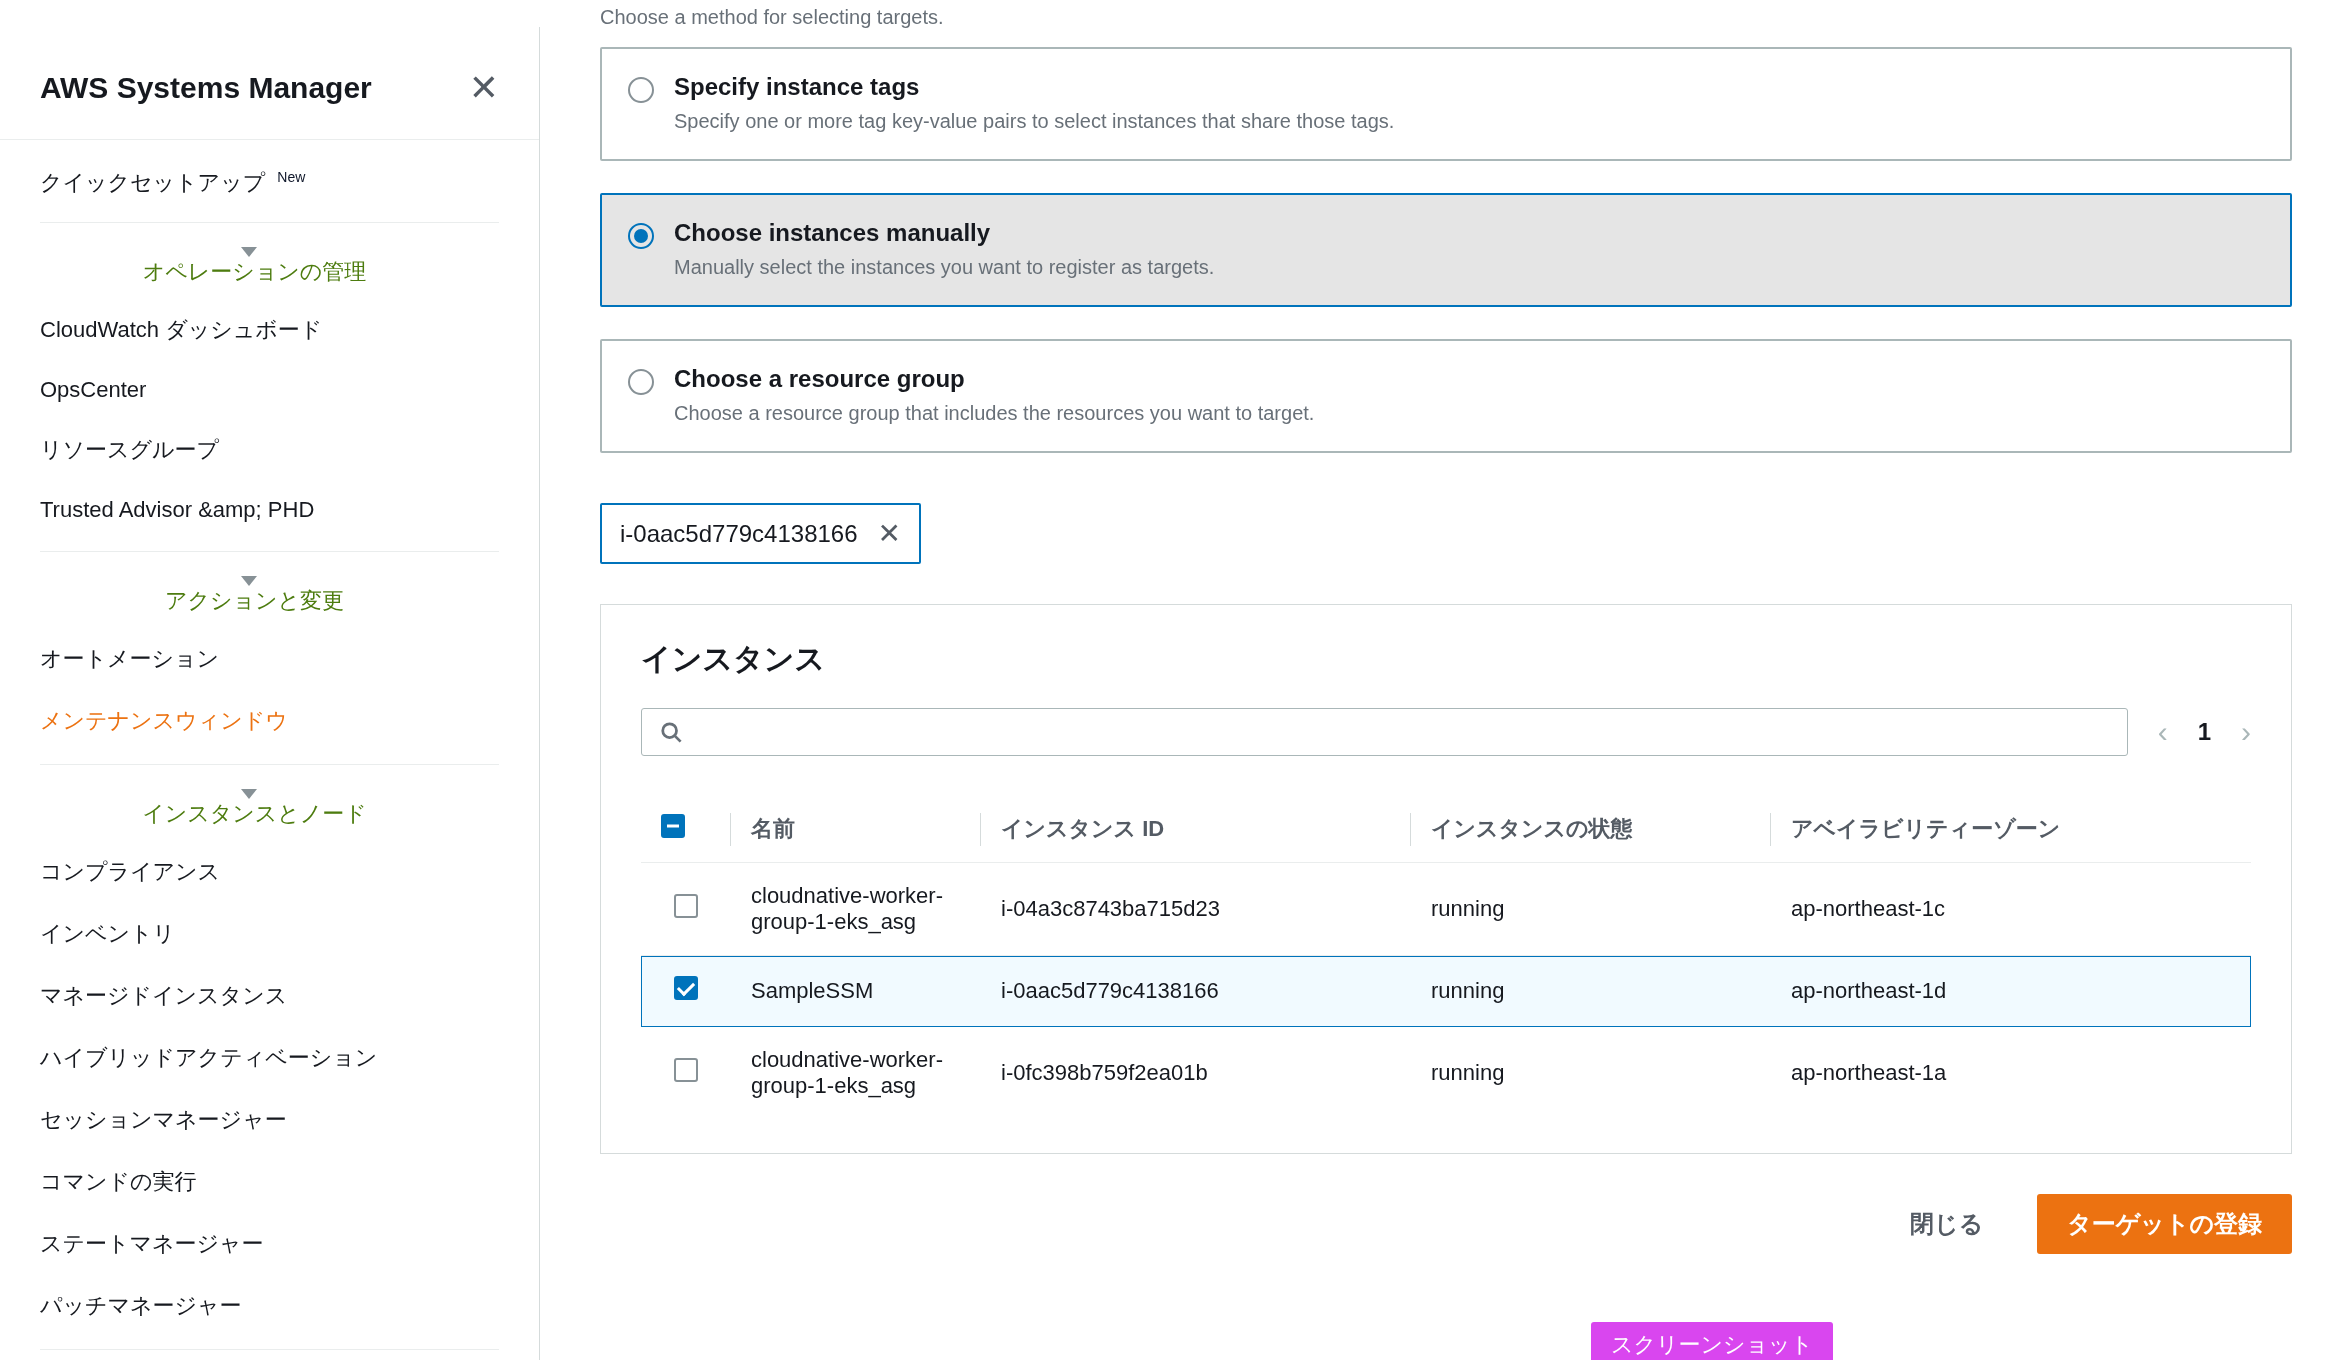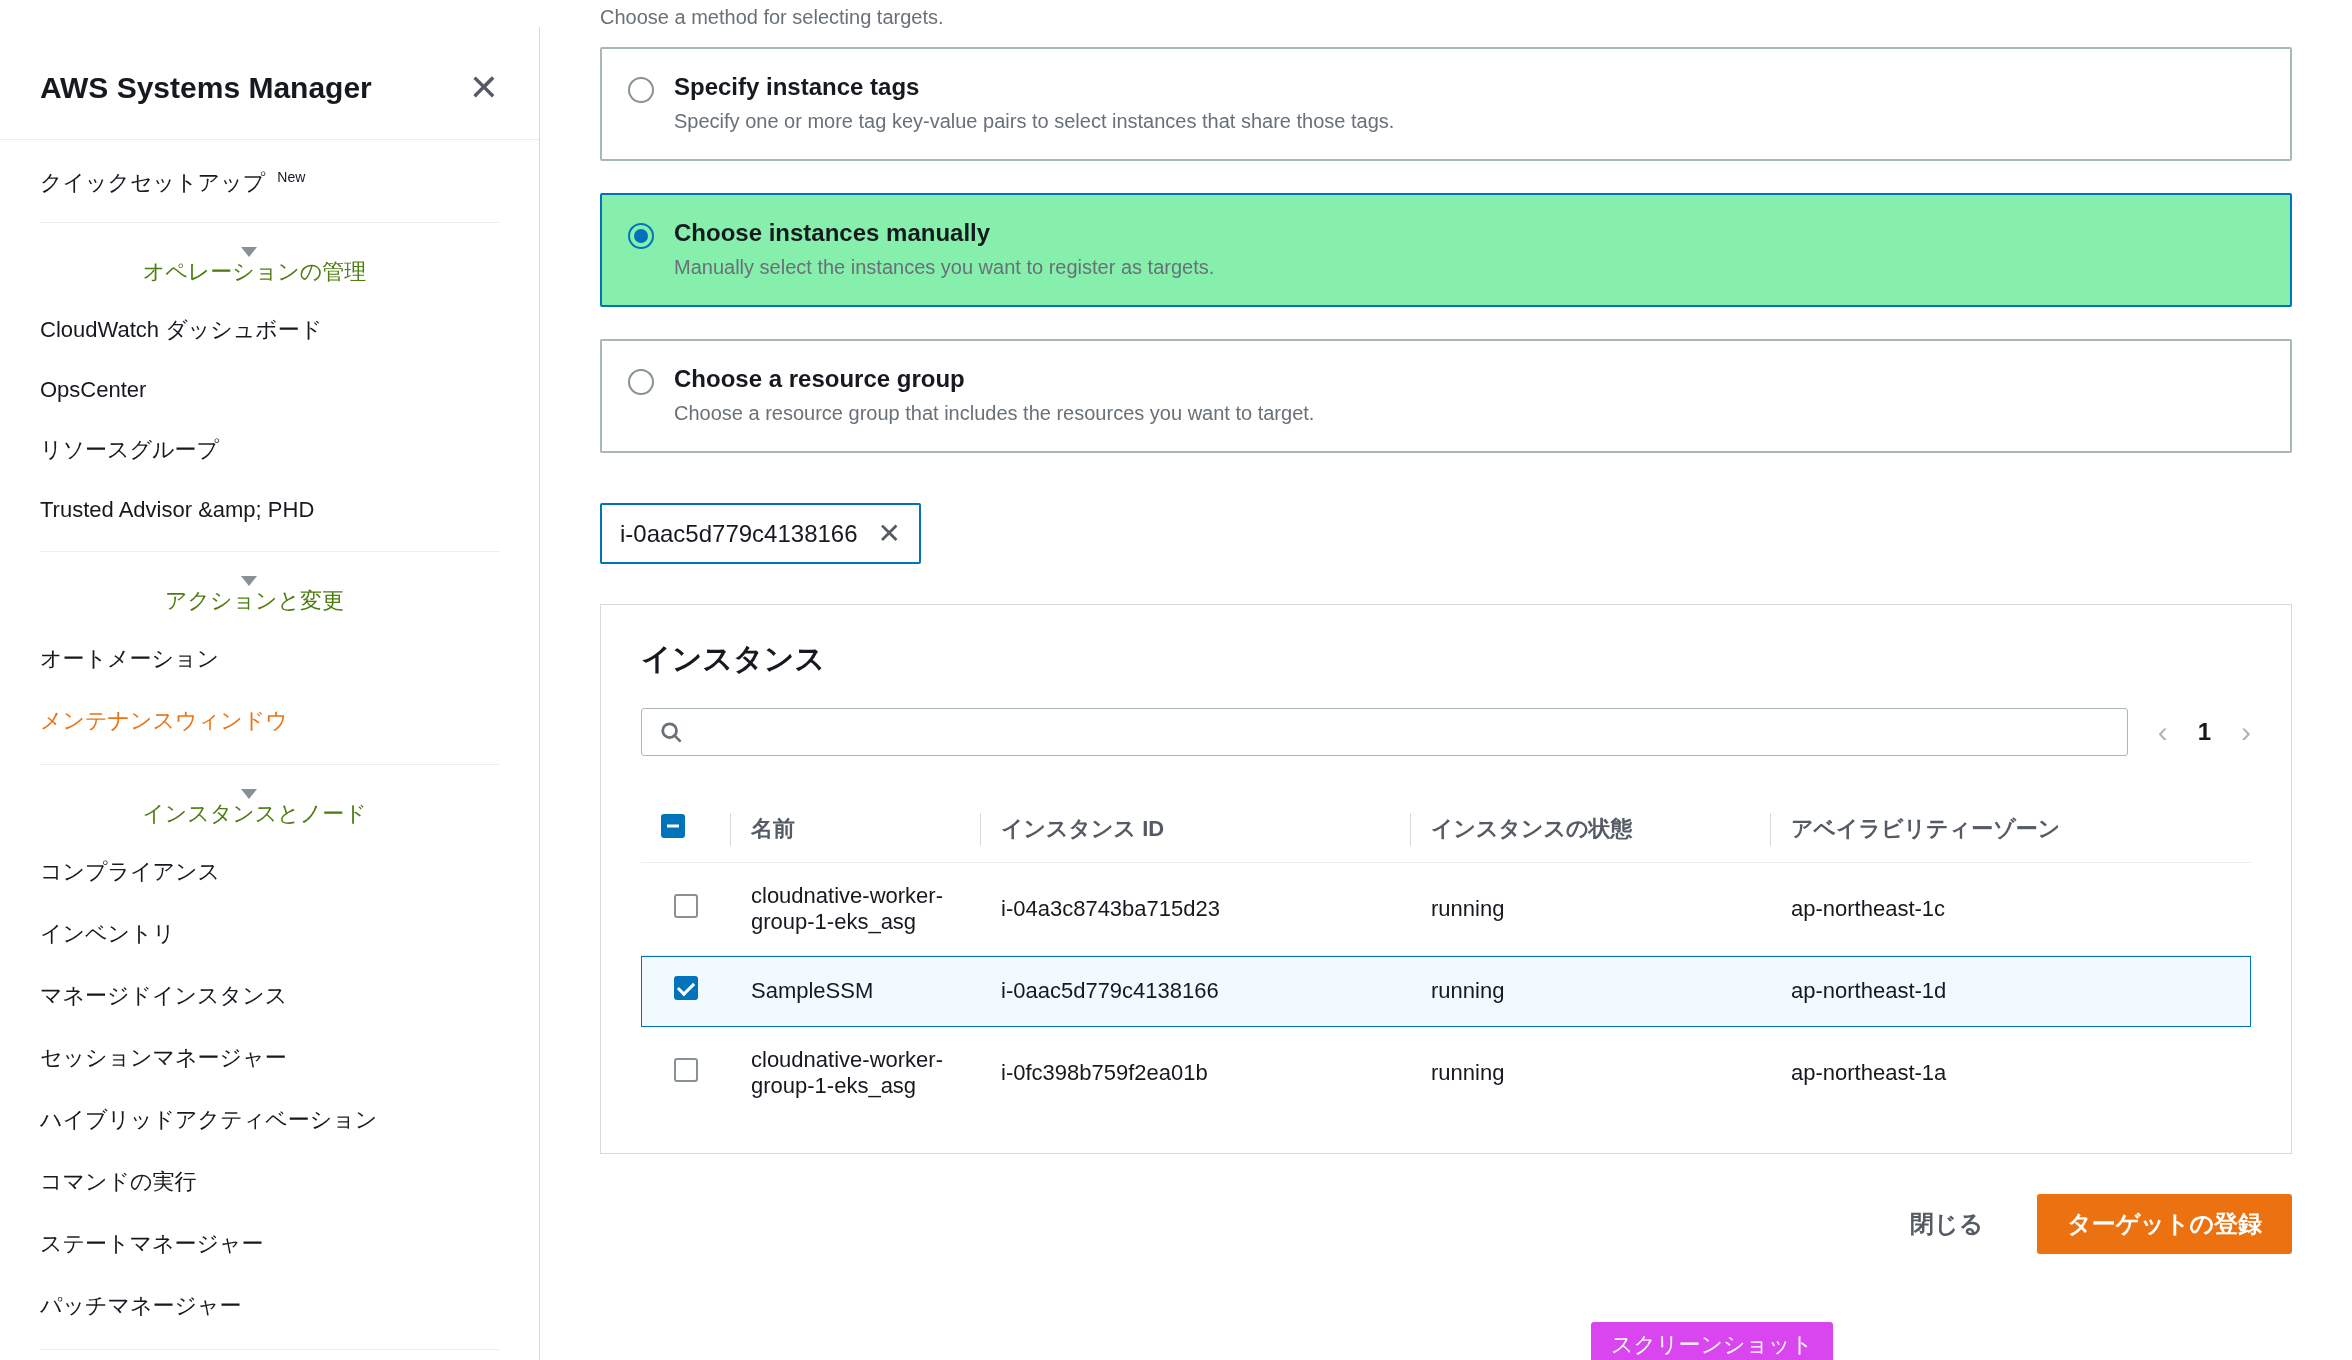--- a/index.html
+++ b/index.html
@@ -102,21 +102,21 @@
       border: 2px solid #aab7b8;
       border-radius: 2px;
       padding: 24px 26px;
       display: flex;
       gap: 20px;
       cursor: pointer;
       background: #fff;
     }
     .card.selected {
       border-color: #0073bb;
-      background: #86efac;
+      background: #e5e5e5;
     }
     .radio {
       width: 26px; height: 26px;
       border-radius: 50%;
       border: 2px solid #879196;
       flex-shrink: 0;
       margin-top: 4px;
       position: relative;
     }
     .card.selected .radio {
@@ -333,22 +333,22 @@
       <div class="sidebar-item">オートメーション</div>
       <div class="sidebar-item active">メンテナンスウィンドウ</div>
       <hr class="section-divider">
       <div class="sidebar-section">
         <span class="caret"></span>
         <span>インスタンスとノード</span>
       </div>
       <div class="sidebar-item">コンプライアンス</div>
       <div class="sidebar-item">インベントリ</div>
       <div class="sidebar-item">マネージドインスタンス</div>
+      <div class="sidebar-item">ハイブリッドアクティベーション</div>
       <div class="sidebar-item">セッションマネージャー</div>
-      <div class="sidebar-item">ハイブリッドアクティベーション</div>
       <div class="sidebar-item">コマンドの実行</div>
       <div class="sidebar-item">ステートマネージャー</div>
       <div class="sidebar-item">パッチマネージャー</div>
       <hr class="section-divider">
     </div>
 </div>
 
 <div class="main">
   <div class="hint-text">Choose a method for selecting targets.</div>
   

